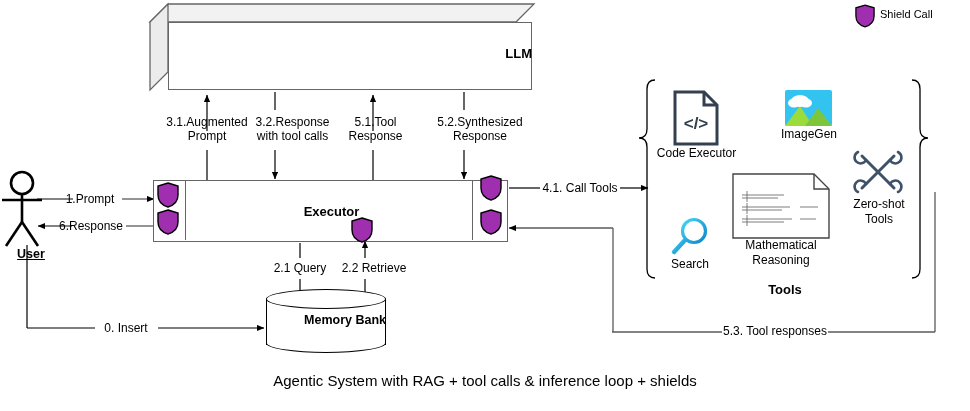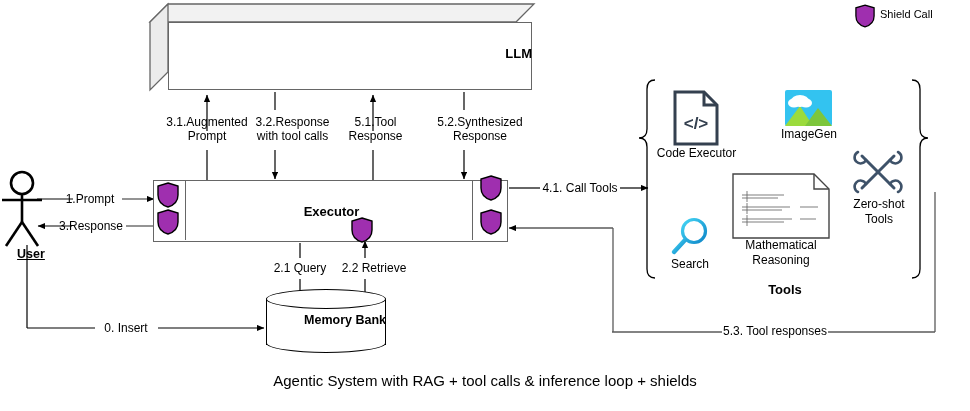--- a/index.html
+++ b/index.html
@@ -277,21 +277,21 @@
   <svg class="shield" style="left:480px; top:175px;" width="22" height="26" viewBox="0 0 22 26">
     <path d="M11 1 L21 4 L21 13 Q21 22 11 25 Q1 22 1 13 L1 4 Z" fill="#9F2FAF" stroke="#000" stroke-width="1.4"></path>
   </svg>
   <svg class="shield" style="left:480px; top:209px;" width="22" height="26" viewBox="0 0 22 26">
     <path d="M11 1 L21 4 L21 13 Q21 22 11 25 Q1 22 1 13 L1 4 Z" fill="#9F2FAF" stroke="#000" stroke-width="1.4"></path>
   </svg>
 
   <div class="lbl bold" id="user-label">User</div>
 
   <div class="lbl" style="left:55px; top:193px; width:70px;">1.Prompt</div>
-  <div class="lbl" style="left:54px; top:220px; width:74px;">3.Response</div>
+  <div class="lbl" style="left:54px; top:220px; width:74px;">6.Response</div>
   <div class="lbl" style="left:90px; top:322px; width:72px;">0. Insert</div>
 
   <div class="lbl" style="left:142px; top:116px; width:130px;">3.1.Augmented
 Prompt</div>
   <div class="lbl" style="left:230px; top:116px; width:125px;">3.2.Response
 with tool calls</div>
   <div class="lbl" style="left:333px; top:116px; width:85px;">5.1.Tool
 Response</div>
   <div class="lbl" style="left:415px; top:116px; width:130px;">5.2.Synthesized
 Response</div>

